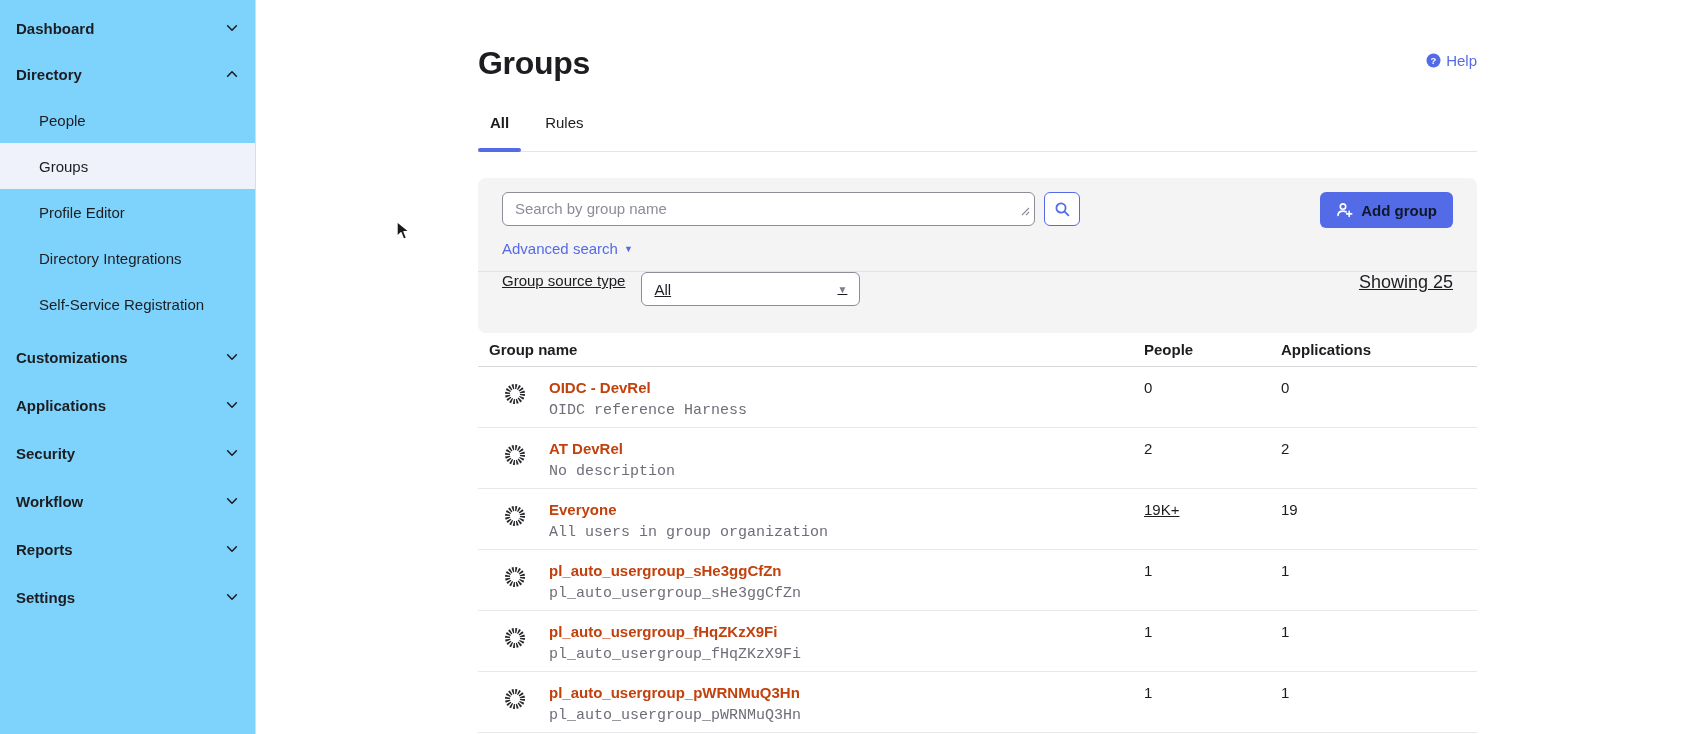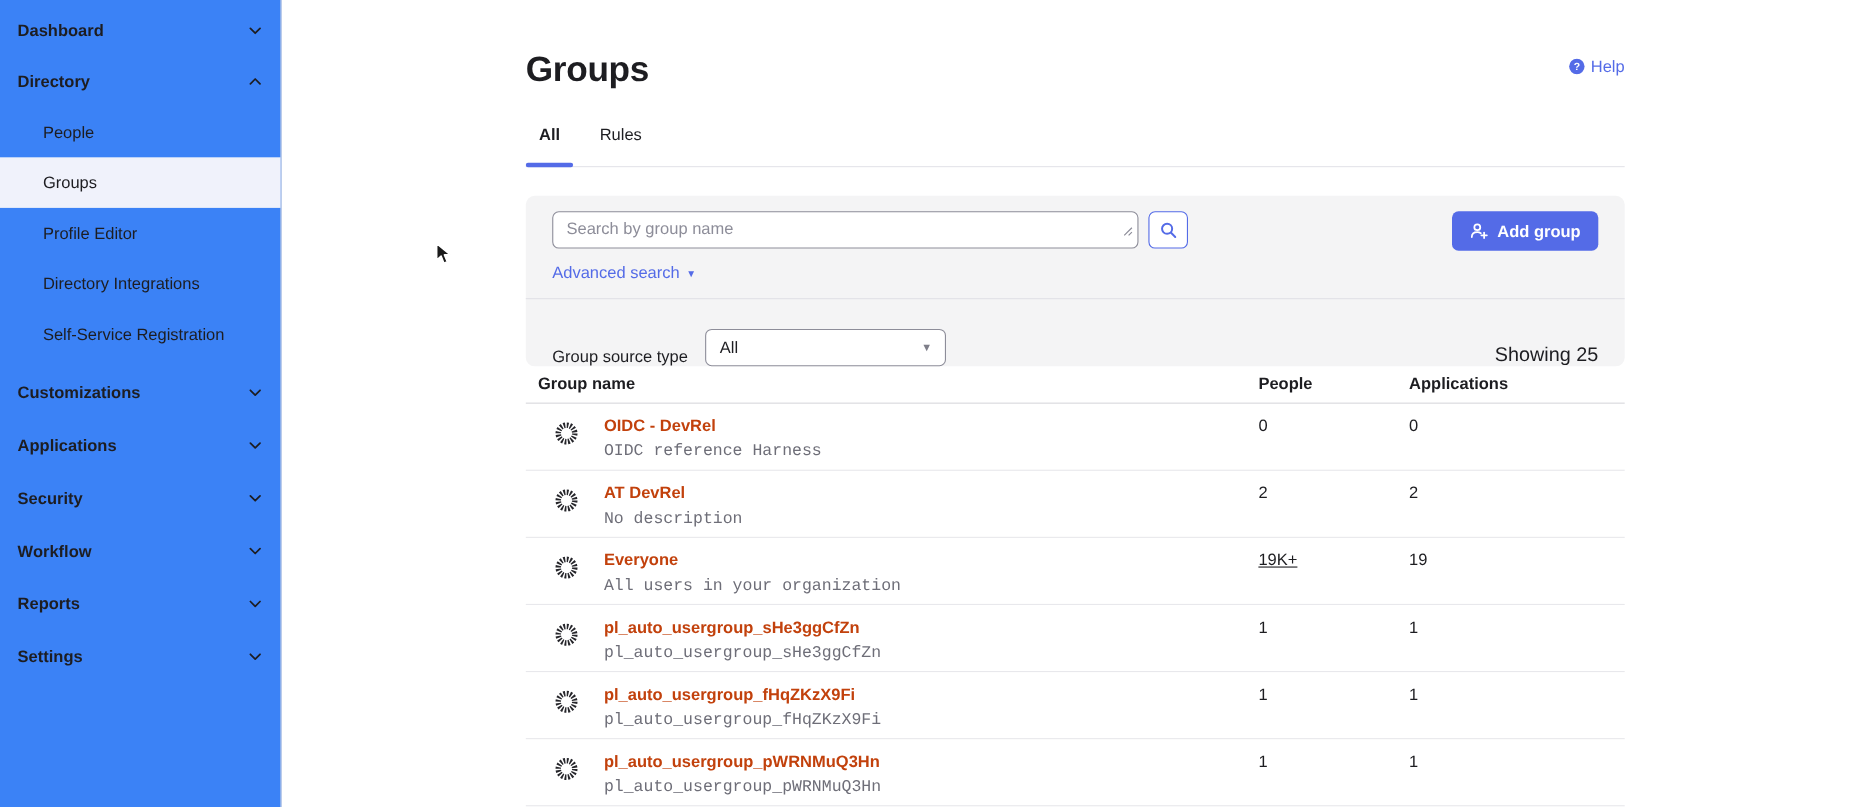--- a/index.html
+++ b/index.html
@@ -1,21 +1,21 @@
 <!DOCTYPE html>
 <html><head>
 <meta charset="utf-8">
 <style>
   * { margin:0; padding:0; box-sizing:border-box; }
   html,body { width:1687px; height:734px; overflow:hidden; background:#fff;
     font-family:"Liberation Sans", sans-serif; color:#1d1d21; }
 
   
   .sidebar { position:absolute; left:0; top:0; width:256px; height:734px;
-    background:#3b82f6; border-right:1px solid #dcdce1; padding-top:5px; }
+    background:#7dd3fc; border-right:1px solid #dcdce1; padding-top:5px; }
   .nav-top { height:46px; display:flex; align-items:center; justify-content:space-between;
     padding:0 16px; font-size:15px; font-weight:700; cursor:pointer; }
   .nav-sub { height:46px; display:flex; align-items:center; padding:0 16px 0 39px;
     font-size:15px; font-weight:400; cursor:pointer; }
   .nav-sub.selected { background:#f0f2fb; }
   .nav-group-gap { height:6px; }
   .chev { color:#1d1d21; display:inline-flex; }
 
   
   .main { position:absolute; left:257px; top:0; width:1430px; height:734px; background:#fff; }
@@ -39,27 +39,27 @@
   .search-wrap { position:relative; width:533px; }
   .search-box { width:533px; height:34px; border:1px solid #8d8d99; border-radius:6px;
     background:#fff; font-family:"Liberation Sans", sans-serif; font-size:15px; color:#1d1d21;
     padding:7px 20px 7px 12px; resize:none; overflow:hidden; display:block; }
   .search-box::placeholder { color:#8d8d99; }
   .resize-glyph { position:absolute; right:5px; bottom:6px; pointer-events:none; }
   .search-btn { width:36px; height:34px; margin-left:9px; background:#fff;
     border:1.5px solid #546be7; border-radius:6px; display:flex; align-items:center;
     justify-content:center; cursor:pointer; }
   .add-group-btn { margin-left:auto; height:36px; padding:0 16px; background:#546be7;
-    border:none; border-radius:6px; color:#ffffff; font-size:15px; font-weight:700;
+    border:none; border-radius:6px; color:#0f172a; font-size:15px; font-weight:700;
     font-family:"Liberation Sans", sans-serif; display:flex; align-items:center; gap:8px; cursor:pointer; }
   .adv-search { display:inline-flex; align-items:center; gap:6px; margin:12px 0 14px 24px;
     color:#546be7; font-size:15px; cursor:pointer; text-decoration:none; }
   .adv-caret { font-size:9px; color:#546be7; }
   .panel-divider { height:1px; background:#e2e2e7; }
-  .source-row { height:61px; display:flex; align-items:flex-end; padding:0 24px; }
+  .source-row { height:61px; display:flex; align-items:flex-start; padding:0 24px;text-decoration:underline; }
   .source-label { font-size:15px; }
   .select { margin-left:16px; width:219px; height:34px; background:#fff;
     border:1px solid #8d8d99; border-radius:6px; display:flex; align-items:center;
     padding:0 12px; font-size:15px; cursor:pointer; position:relative; }
   .select .caret { margin-left:auto; color:#7e7e89; font-size:10px; }
   .showing { margin-left:auto; font-size:18px; }
 
   
   .grid-row { display:grid; grid-template-columns:666px 137px 1fr; align-items:flex-start; }
   .thead { height:34px; border-bottom:1px solid #d7d7dc; align-items:center; }
@@ -266,21 +266,21 @@
         <div class="count">2</div>
       </div>
 
       <div class="grid-row trow">
         <div class="cell-name">
           <span class="burst"><svg width="24" height="24" viewBox="0 0 24 24">
                 <circle cx="12" cy="12" r="7.5" fill="none" stroke="#26262b" stroke-width="5" stroke-dasharray="1.6 1.345"></circle>
               </svg></span>
           <span class="name-block">
             <a class="g-link">Everyone</a>
-            <div class="g-desc">All users in your organization</div>
+            <div class="g-desc">All users in group organization</div>
           </span>
         </div>
         <div class="count u-underline">19K+</div>
         <div class="count">19</div>
       </div>
 
       <div class="grid-row trow">
         <div class="cell-name">
           <span class="burst"><svg width="24" height="24" viewBox="0 0 24 24">
                 <circle cx="12" cy="12" r="7.5" fill="none" stroke="#26262b" stroke-width="5" stroke-dasharray="1.6 1.345"></circle>

